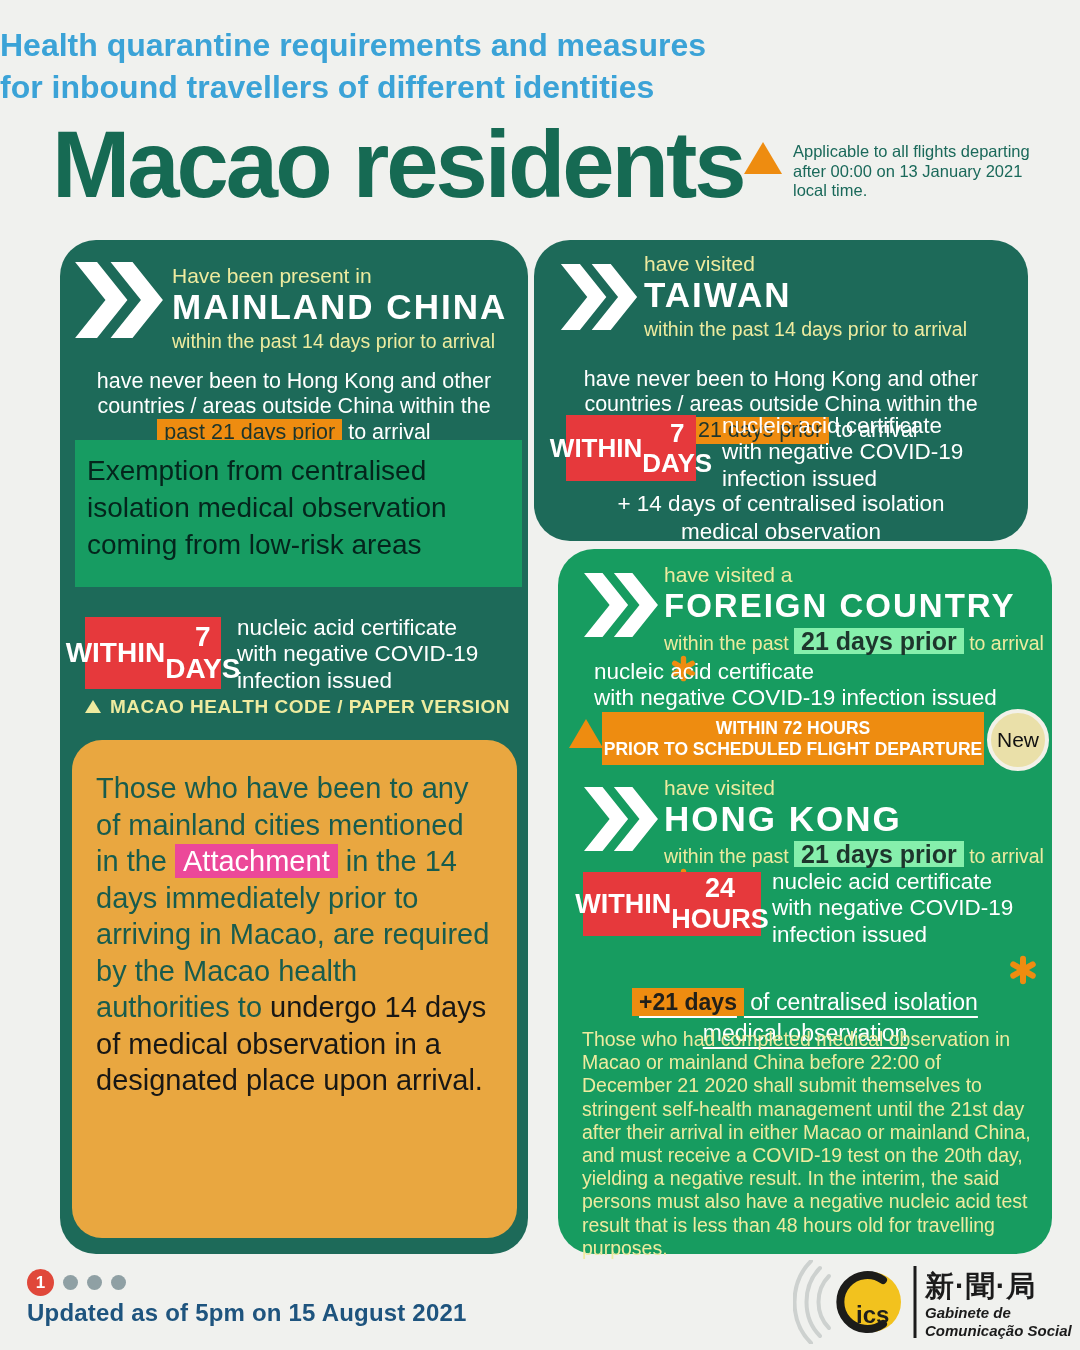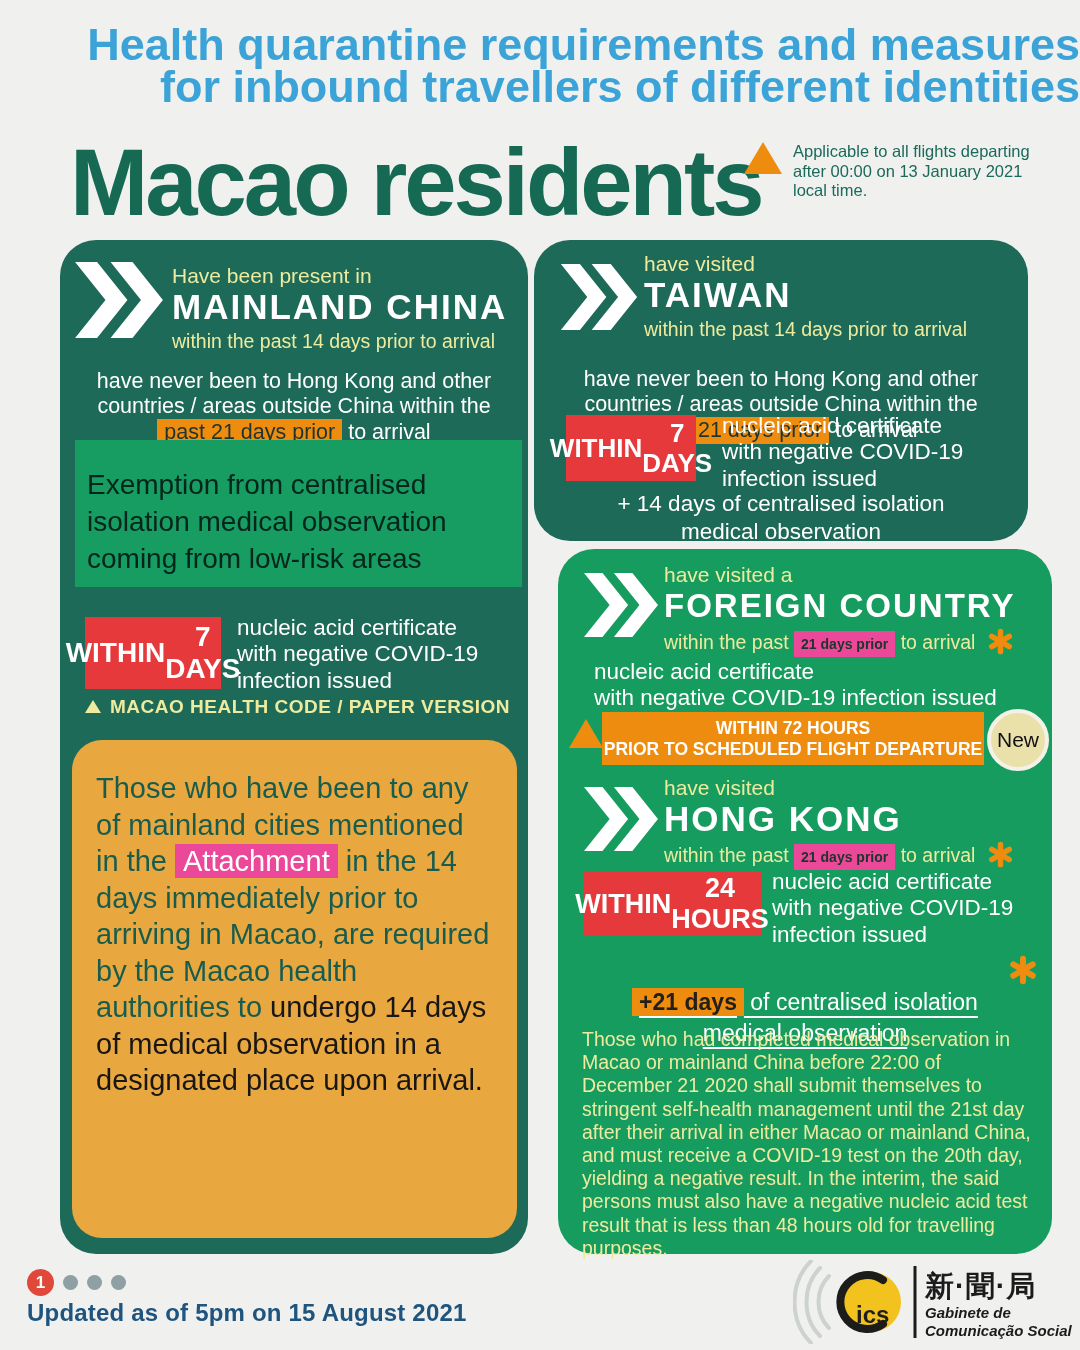--- a/index.html
+++ b/index.html
@@ -2,22 +2,22 @@
 <html><head>
 <meta charset="utf-8">
 <style>
   html,body{margin:0;padding:0;}
   .poster{position:relative;width:1080px;height:1350px;background:#f0f1ee;overflow:hidden;
           font-family:"Liberation Sans",sans-serif;}
   .abs{position:absolute;}
   .prewrap{white-space:pre-line;}
 
   
-  .hdr-title{top:24px;left:0;width:1080px;text-align:right;color:#3ba3d7;
-             font-weight:700;font-size:45px;line-height:42px;}
+  .hdr-title{top:24px;left:0;width:1080px;text-align:left;color:#3ba3d7;
+             font-weight:700;font-size:32px;line-height:42px;}
   .macao{left:52px;top:118px;font-size:94px;font-weight:700;color:#166a53;
          letter-spacing:-3px;line-height:94px;white-space:nowrap;}
   .title-notes{left:744px;top:142px;width:300px;display:flex;flex-direction:column;gap:11px;}
   .note-row{display:flex;gap:11px;align-items:flex-start;color:#1a695a;font-size:16.5px;
             line-height:19.5px;font-weight:400;}
   .ast{flex:0 0 auto;}
   .tri{width:0;height:0;border-left:19px solid transparent;border-right:19px solid transparent;
        border-bottom:32px solid #ee8c10;flex:0 0 auto;}
   .tri-sm{display:inline-block;width:0;height:0;border-left:8px solid transparent;
           border-right:8px solid transparent;border-bottom:13px solid #eeeb9f;margin-right:9px;}
@@ -29,24 +29,24 @@
   .panel-left{left:60px;top:240px;width:468px;height:1014px;background:#1d6a59;}
   .panel-tw{left:534px;top:240px;width:494px;height:301px;background:#1d6a59;}
   .panel-gr{left:558px;top:549px;width:494px;height:705px;background:#179c60;}
   .intro{font-size:21px;line-height:23px;color:#eeeb9f;}
   .place{font-size:35px;line-height:40px;font-weight:700;color:#ffffff;letter-spacing:2px;white-space:nowrap;}
   .place-sm{font-size:33px;}
   .window{font-size:19.5px;line-height:24px;color:#eeeb9f;margin-top:2px;}
   .never{width:100%;text-align:center;font-size:21.5px;line-height:1.16;color:#ffffff;}
   .hl{display:inline-block;background:#ee8c10;color:#1d352c;padding:1px 7px;}
   .hl-flat{background:#ee8c10;color:#222019;padding:1px 7px;font-weight:700;}
-  .win-hl{display:inline-block;background:#ec4899;color:#1d352c;padding:1px 7px;font-weight:700;font-size:14px;}
+  .win-hl{display:inline-block;background:#86efac;color:#1d352c;padding:1px 7px;font-weight:700;font-size:25px;}
 
   .exempt{left:15px;top:200px;width:447px;height:147px;box-sizing:border-box;background:#179c62;
-          color:#04251c;font-size:28px;line-height:1.33;padding:26px 12px;}
+          color:#04251c;font-size:28px;line-height:1.33;padding:12px 12px;}
   .badge{background:#e6393c;color:#fff;font-weight:700;display:flex;
          align-items:center;justify-content:center;text-align:center;}
   .badge-l{left:25px;top:377px;width:136px;height:72px;font-size:28px;line-height:32px;}
   .badge-tw{left:32px;top:175px;width:130px;height:66px;font-size:26px;line-height:30px;}
   .badge-hk{left:25px;top:323px;width:178px;height:64px;font-size:27px;line-height:31px;}
   .req{color:#fff;font-size:22.5px;line-height:1.17;}
   .health{left:25px;top:456px;color:#eeeb9f;font-size:19px;font-weight:700;letter-spacing:0.5px;}
 
   .attach{left:12px;top:500px;width:445px;height:498px;box-sizing:border-box;background:#e9a740;
           border-radius:30px;padding:30px 24px;font-size:29px;line-height:1.26;overflow:hidden;}
@@ -76,21 +76,21 @@
 </head>
 <body>
 
 <div class="poster">
 
   <div class="abs hdr-title">
     <div>Health quarantine requirements and measures</div>
     <div>for inbound travellers of different identities</div>
   </div>
 
-  <h1 class="abs macao" style="margin:18px;">Macao residents</h1>
+  <h1 class="abs macao" style="margin:0;">Macao residents</h1>
 
   <div class="abs title-notes">
     <div class="note-row">
       <span class="tri"></span>
       <span>Applicable to all flights departing after 00:00 on 13 January 2021 local time.</span>
     </div>
   </div>
 
   <section class="panel panel-left">
     <svg class="abs" style="left:14px;top:22px;" width="90" height="76" viewBox="0 0 104 90">

